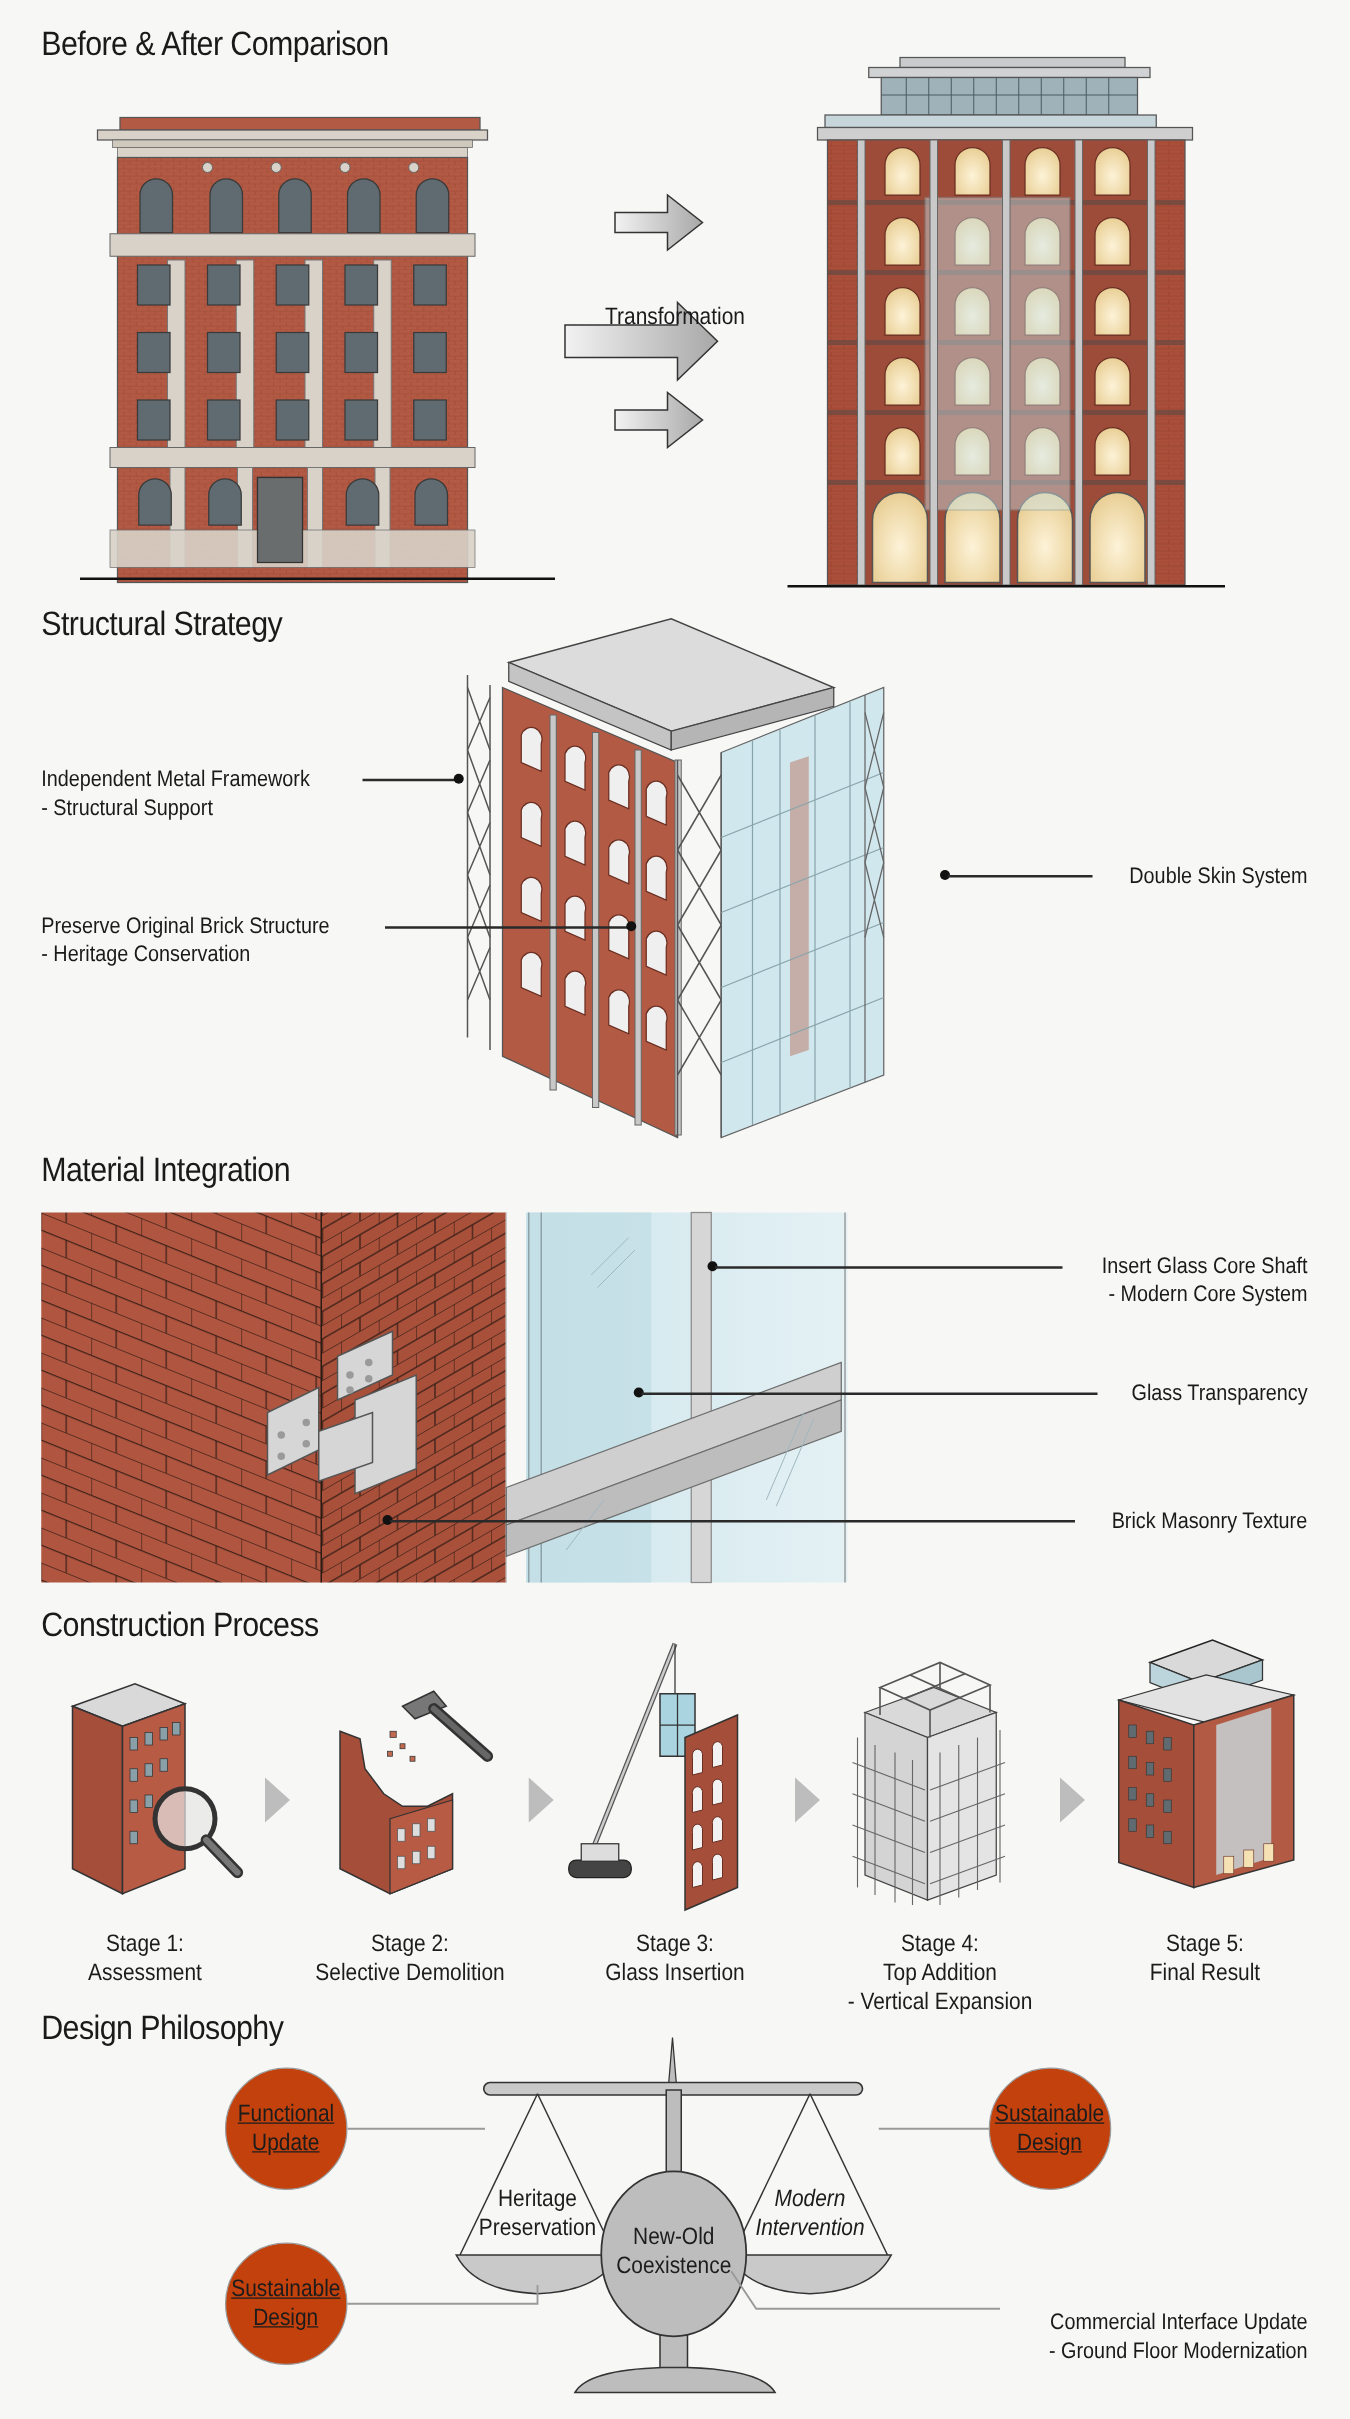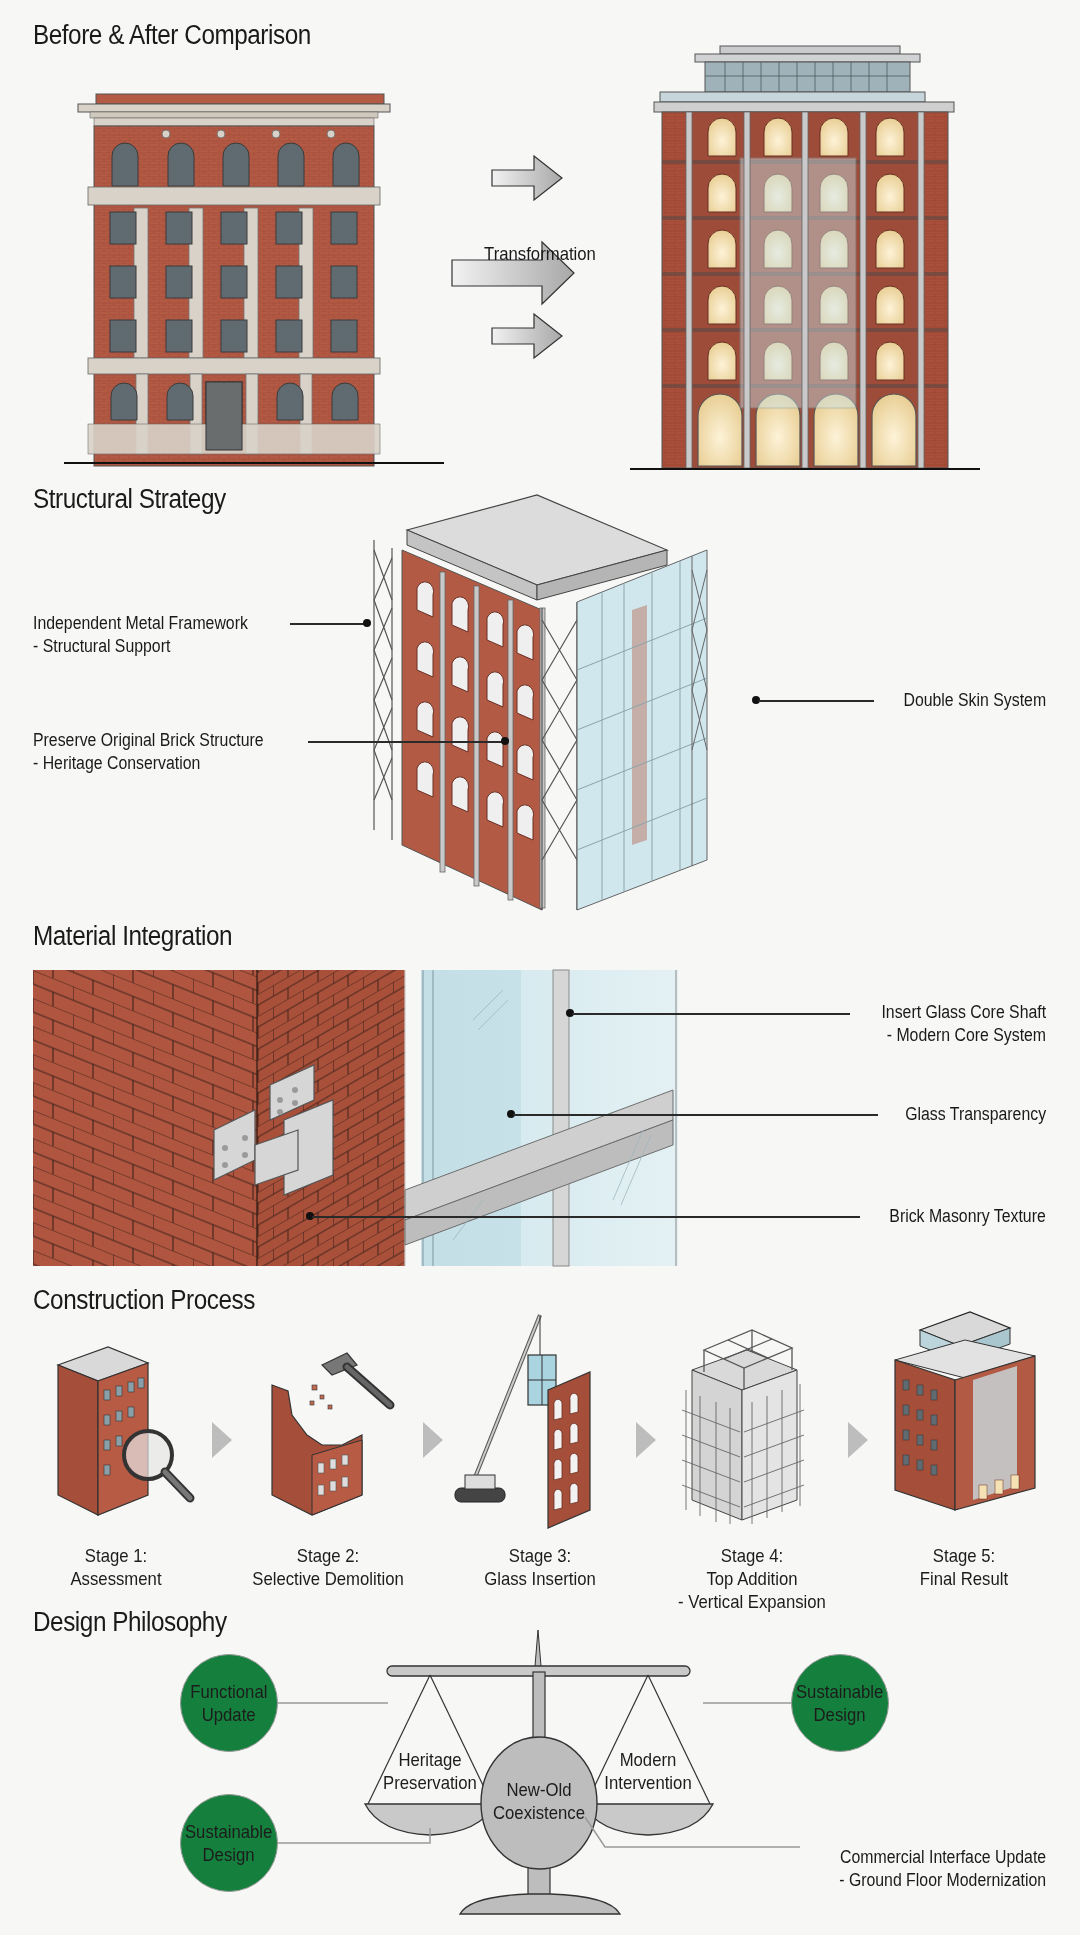--- a/index.html
+++ b/index.html
@@ -8,21 +8,21 @@
   .abs { position: absolute; }
   .section-title { position: absolute; left: 33px; font-size: 27px; font-weight: normal; letter-spacing: -0.5px; color: #1a1a1a; transform: scaleX(0.9); transform-origin: left center; white-space: nowrap; }
   .label { position: absolute; font-size: 18px; line-height: 23px; color: #1a1a1a; white-space: nowrap; transform: scaleX(0.88); }
   .label.left { transform-origin: left center; }
   .label.right { transform-origin: right center; text-align: right; }
   .label.center { transform-origin: center center; text-align: center; }
   .leader { position: absolute; height: 1.5px; background: #2a2a2a; }
   .dot { position: absolute; width: 8px; height: 8px; border-radius: 50%; background: #111; }
   svg { position: absolute; overflow: visible; }
   .stage-label { position: absolute; width: 210px; text-align: center; font-size: 19px; line-height: 24px; transform: scaleX(0.88); transform-origin: center center; }
-  .bubble { position: absolute; border-radius: 50%; background: #15803d; border: 1.5px solid #9a9a9a; display: flex; flex-direction: column; align-items: center; justify-content: center; text-align: center; font-size: 19px; line-height: 23px; }
+  .bubble { position: absolute; border-radius: 50%; background: #c2410c; border: 1.5px solid #9a9a9a; display: flex; flex-direction: column; align-items: center; justify-content: center; text-align: center; font-size: 19px; line-height: 23px; text-decoration: underline; }
   .bubble span { display: block; transform: scaleX(0.88); white-space: nowrap; }
   .scale-text { position: absolute; text-align: center; font-size: 19px; line-height: 23px; white-space: nowrap; }
   .scale-text span { display: block; transform: scaleX(0.88); }
 </style>
 </head>
 <body>
 
 <div class="section-title" style="top:20px;">Before &amp; After Comparison</div>
 
 <svg width="300" height="380" style="left:84px; top:90px;" viewBox="0 0 300 380">
@@ -534,21 +534,21 @@
 </div>
 <div class="bubble" style="left:791px; top:1654px; width:98px; height:98px;">
   <span>Sustainable</span>
   <span>Design</span>
 </div>
 
 <div class="scale-text" style="left:350px; top:1748px; width:160px;">
   <span>Heritage</span>
   <span>Preservation</span>
 </div>
-<div class="scale-text" style="left:568px; top:1748px; width:160px;">
+<div class="scale-text" style="left:568px; top:1748px; width:160px;font-style:italic;">
   <span>Modern</span>
   <span>Intervention</span>
 </div>
 <div class="scale-text" style="left:474px; top:1778px; width:130px;">
   <span>New-Old</span>
   <span>Coexistence</span>
 </div>
 
 <div class="label right" style="right:34px; top:1846px;">Commercial Interface Update</div>
 <div class="label right" style="right:34px; top:1869px;">- Ground Floor Modernization</div>

